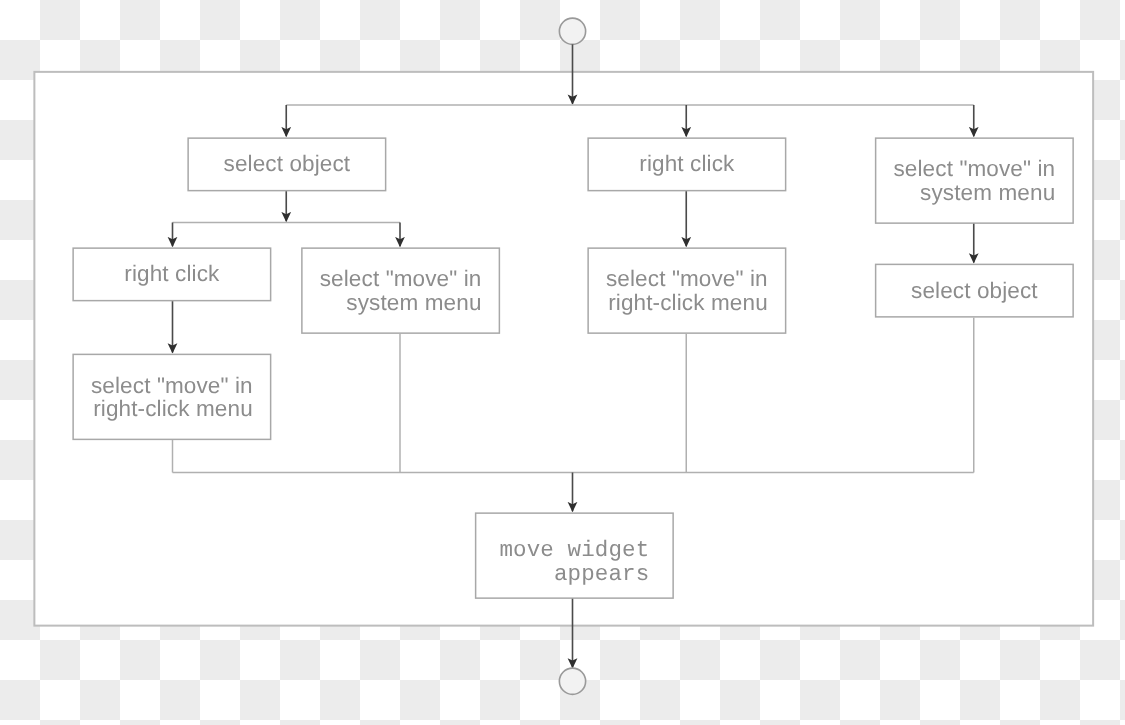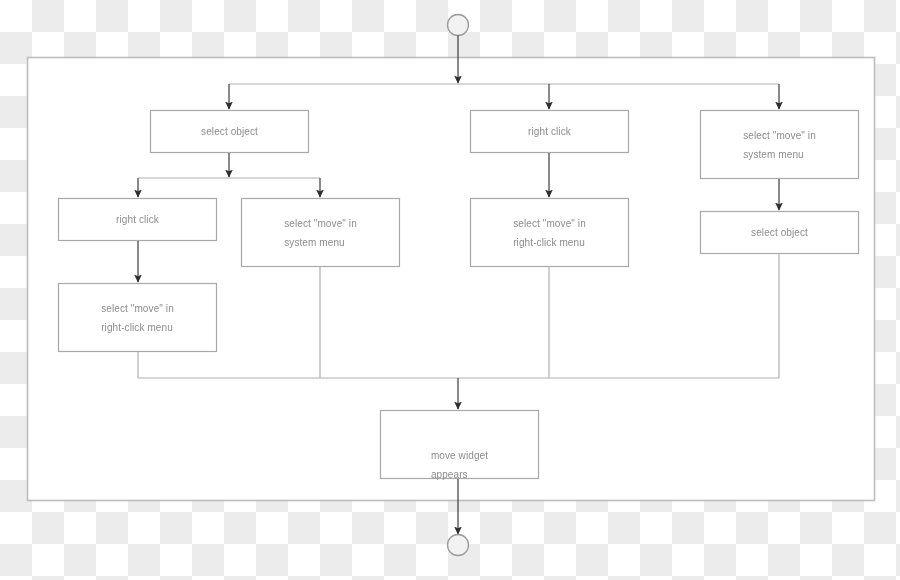--- a/index.html
+++ b/index.html
@@ -29,23 +29,23 @@
     left: 0;
     top: 0;
     width: 900px;
     height: 580px;
   }
   .node-label {
     position: absolute;
     display: flex;
     align-items: center;
     justify-content: center;
-    text-align: left;
+    text-align: right;
     color: #8c8c8c;
-    font-size: 10px;
+    font-size: 18px;
     line-height: 19px;
     font-family: "Liberation Sans", sans-serif;
     letter-spacing: 0.1px;
     pointer-events: none;
     white-space: pre-line;
   }
 </style>
 </head>
 <body>
 
@@ -121,16 +121,16 @@
   <div class="node-label" style="left:470px; top:110px; width:159px; height:43px;">right click</div>
 
   <div class="node-label" style="left:470px; top:198px; width:159px; height:69px;">select "move" in
 right-click menu</div>
 
   <div class="node-label" style="left:700px; top:110px; width:159px; height:69px;">select "move" in
 system menu</div>
 
   <div class="node-label" style="left:700px; top:211px; width:159px; height:43px;">select object</div>
 
-  <div class="node-label" style="left:380px; top:430px; width:159px; height:69px;">move widget
+  <div class="node-label" style="left:380px; top:416px; width:159px; height:69px;font-family:Liberation Mono, monospace;">move widget
 appears</div>
 
 </div>
 
 </body></html>

